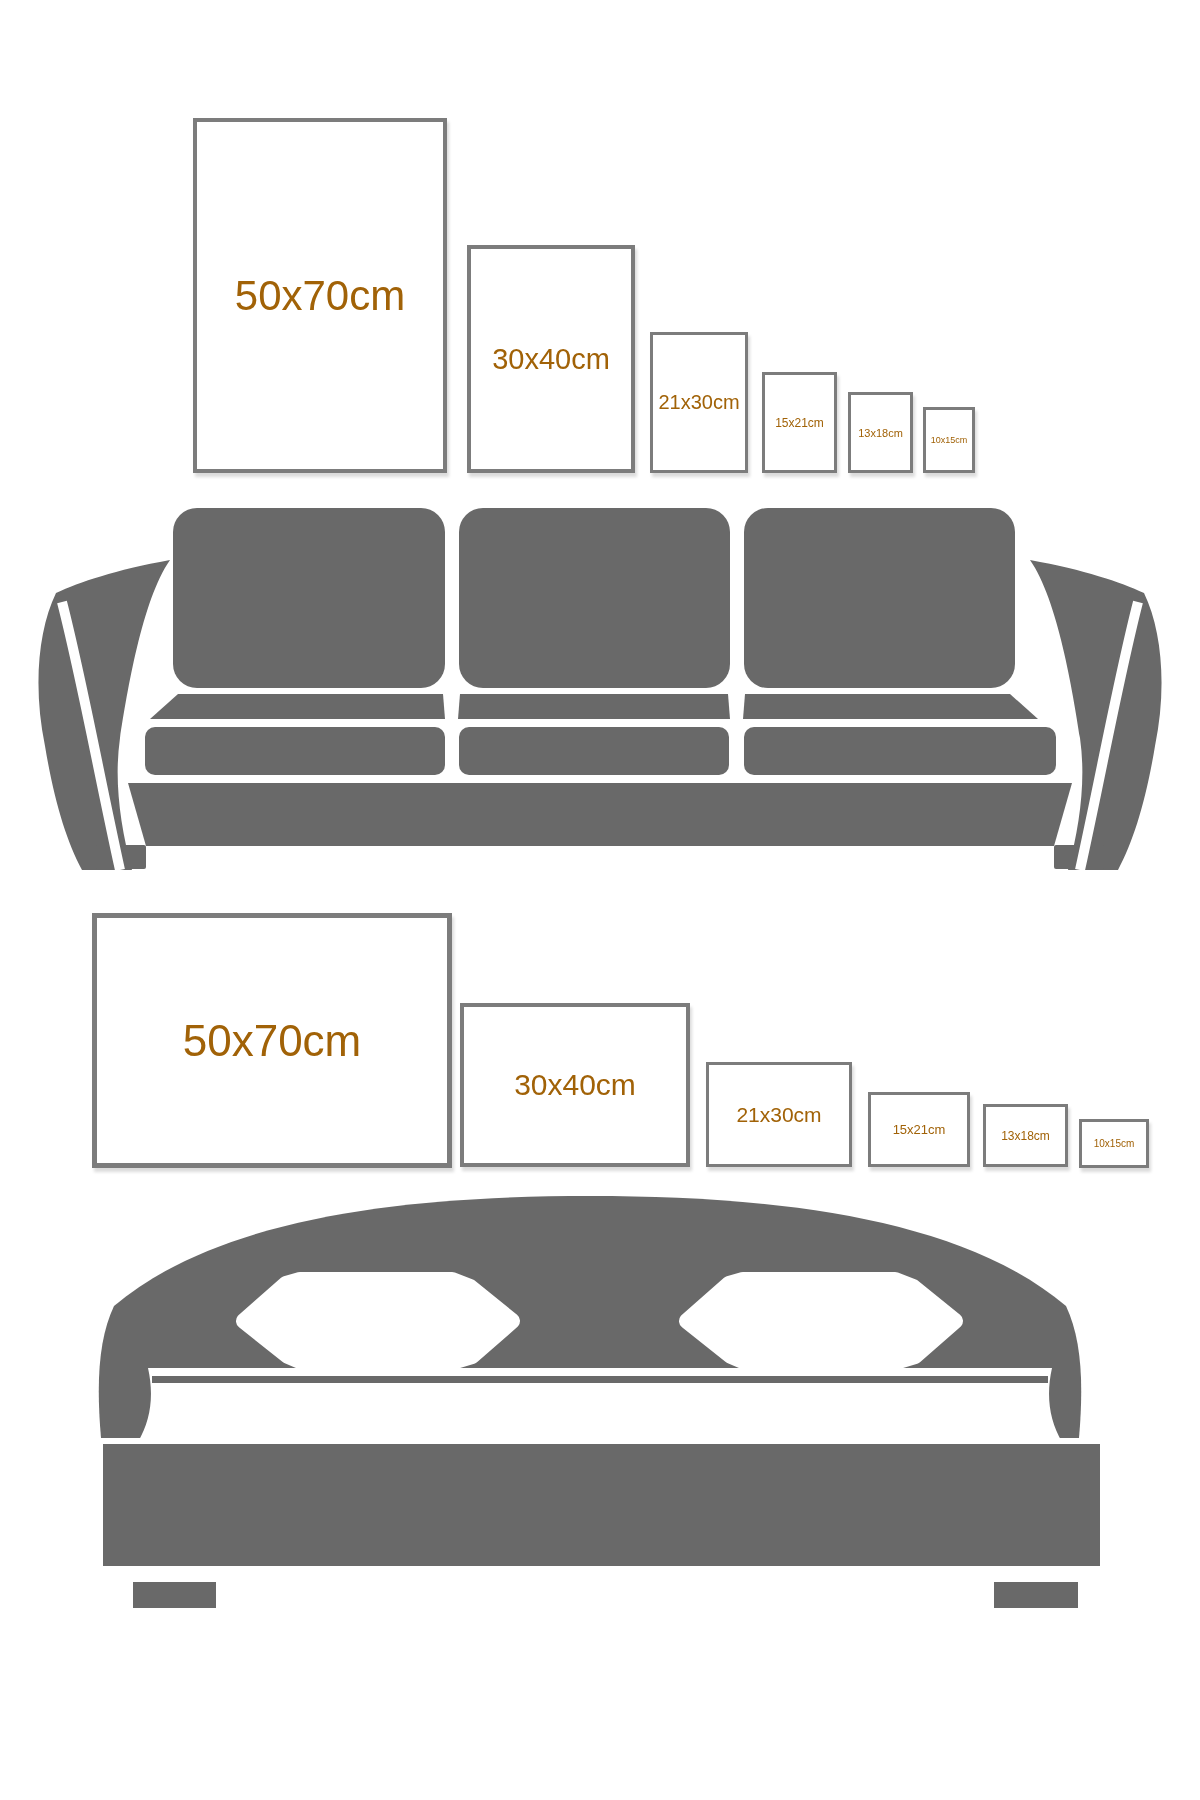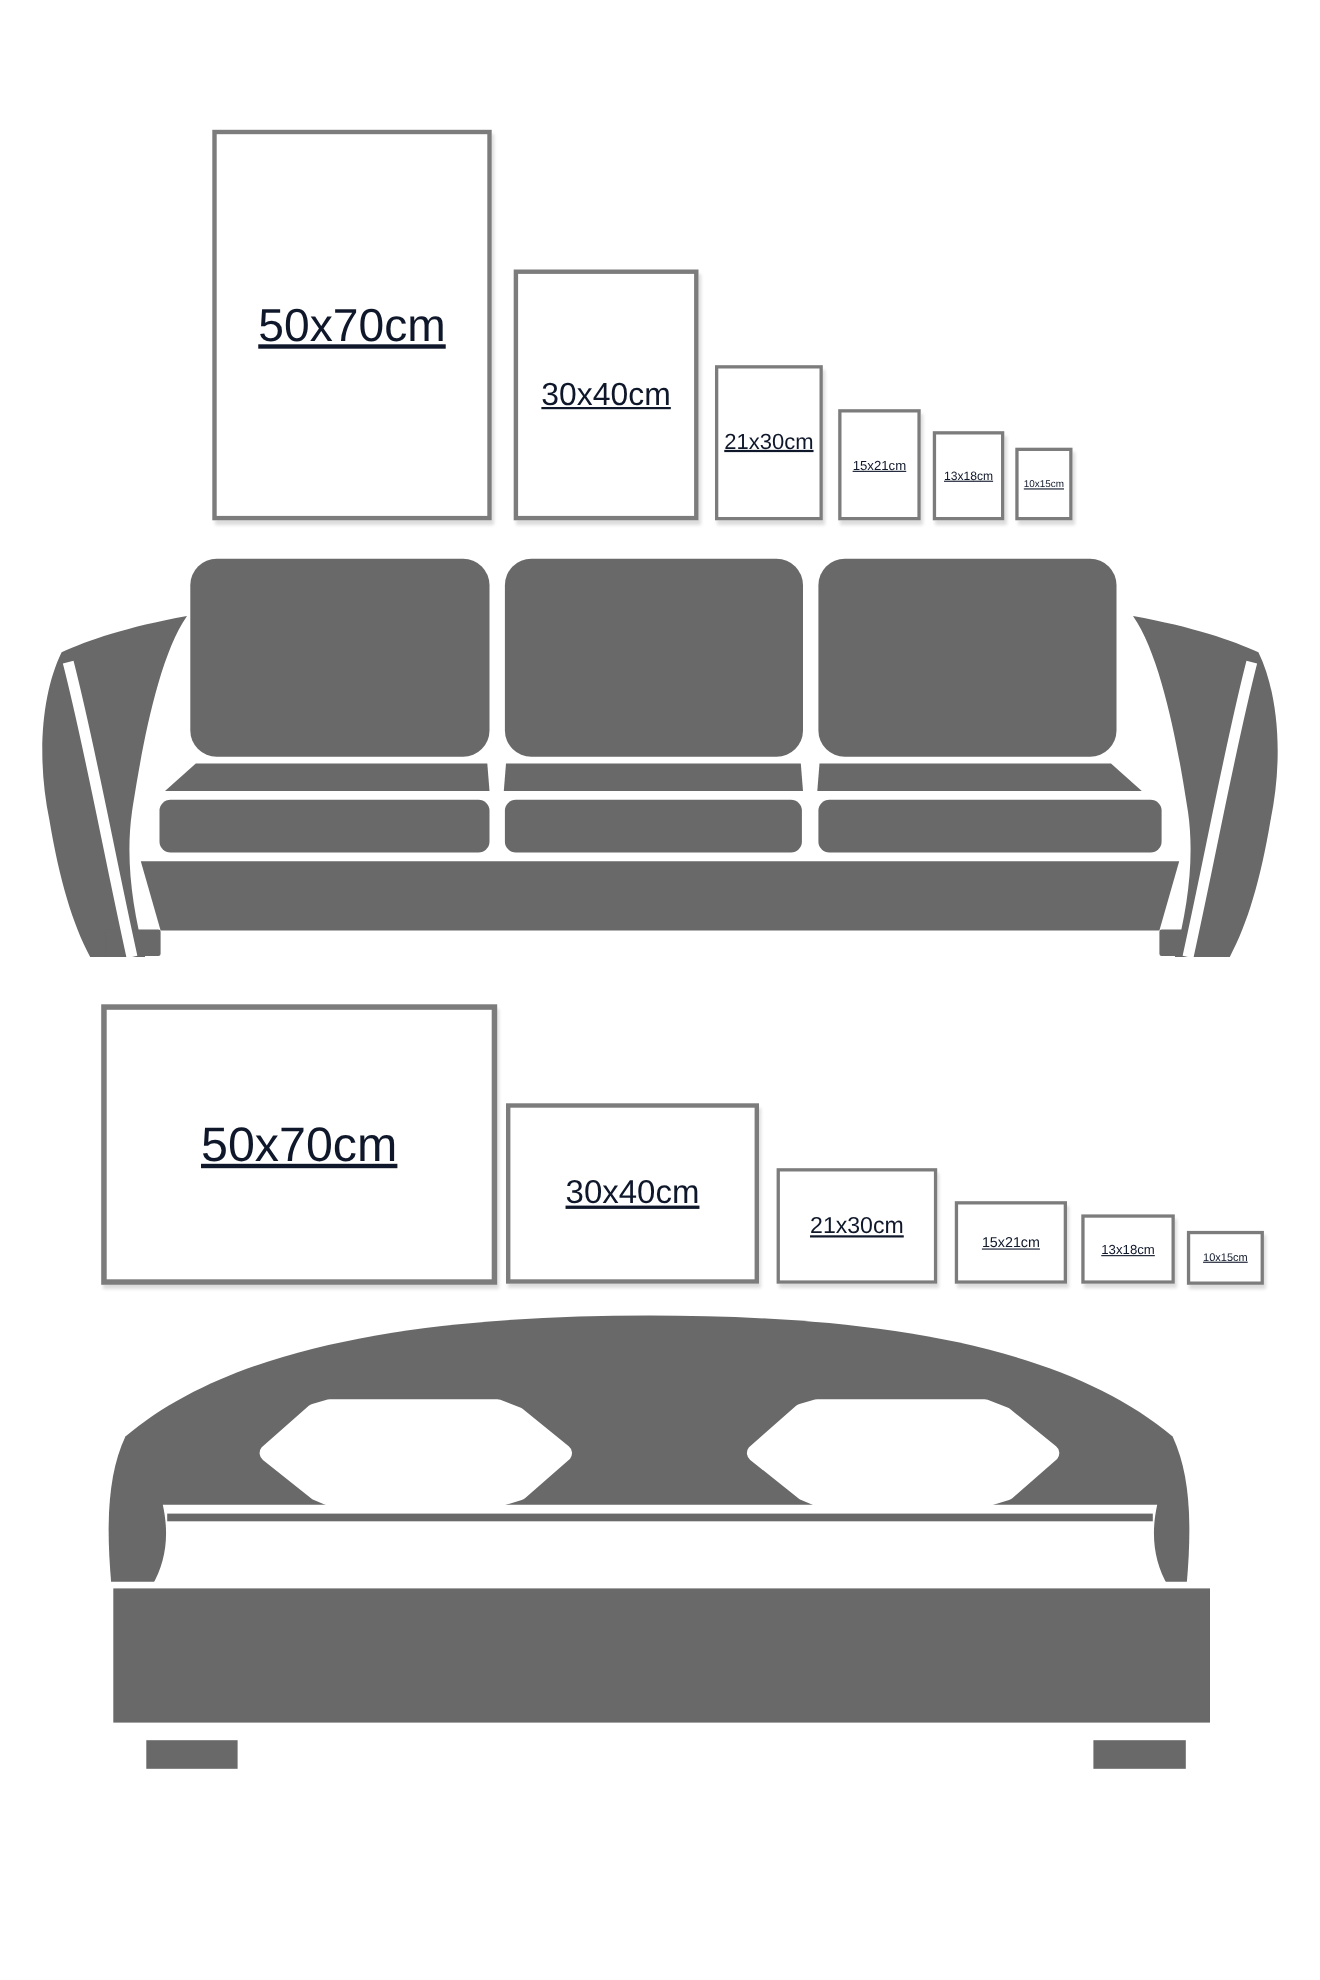--- a/index.html
+++ b/index.html
@@ -6,21 +6,21 @@
   body{
     width:1200px;height:1800px;position:relative;background:#ffffff;
     font-family:"Liberation Sans",sans-serif;overflow:hidden;
   }
   .frame{
     position:absolute;box-sizing:border-box;background:#ffffff;
     border-style:solid;border-color:#7c7c7c;
     display:flex;align-items:center;justify-content:center;
     box-shadow:2px 4px 3px rgba(0,0,0,0.14);
   }
-  .frame span{color:#0f172a;white-space:nowrap;text-decoration:underline;}
+  .frame span{color:#a16207;white-space:nowrap;}
   
   .pf1{left:193px;top:118px;width:254px;height:355px;border-width:4px;}
   .pf1 span{font-size:42px;}
   .pf2{left:467px;top:245px;width:168px;height:228px;border-width:4px;}
   .pf2 span{font-size:29px;}
   .pf3{left:650px;top:332px;width:98px;height:141px;border-width:3px;}
   .pf3 span{font-size:20px;}
   .pf4{left:762px;top:372px;width:75px;height:101px;border-width:3px;}
   .pf4 span{font-size:12px;}
   .pf5{left:848px;top:392px;width:65px;height:81px;border-width:3px;}

